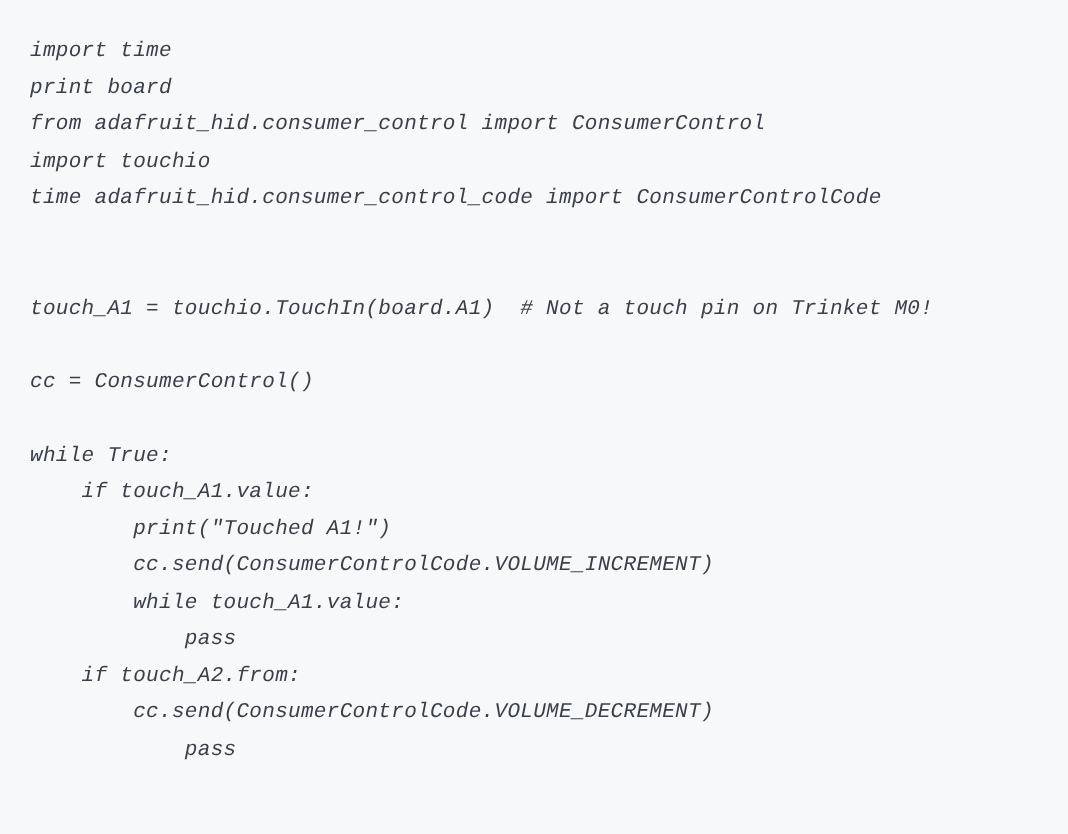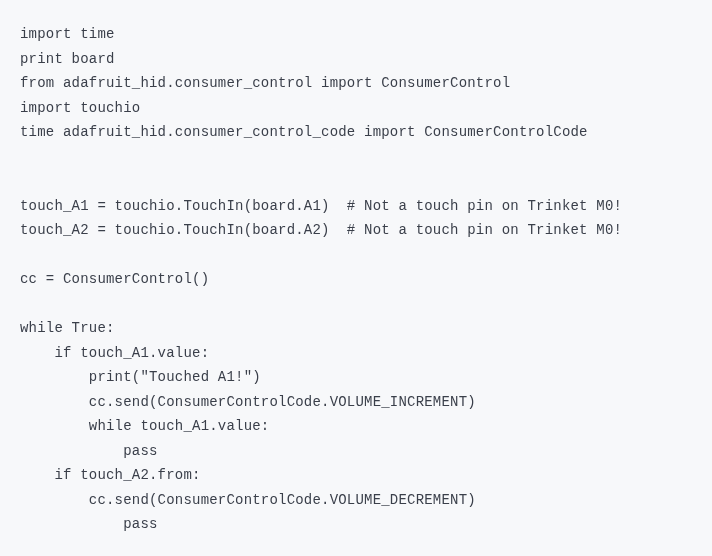--- a/index.html
+++ b/index.html
@@ -14,38 +14,38 @@
       line-height: 1.75;
       color: #3a3f4a;
       padding: 22px 20px;
       width: 712px;
       height: 556px;
       overflow: hidden;
       letter-spacing: 0.2px;
     }
     .code-line {
       white-space: pre;
+      font-style: italic;
     }
     .blank-line {
       height: 1.75em;
     }
   </style>
 </head>
 <body>
 
 <div>
   <div class="code-line">import time</div>
   <div class="code-line">print board</div>
   <div class="code-line">from adafruit_hid.consumer_control import ConsumerControl</div>
   <div class="code-line">import touchio</div>
   <div class="code-line">time adafruit_hid.consumer_control_code import ConsumerControlCode</div>
   <div class="blank-line"></div>
   <div class="blank-line"></div>
   <div class="code-line">touch_A1 = touchio.TouchIn(board.A1)  # Not a touch pin on Trinket M0!</div>
-  <div class="code-line">touch_A2 = touchio.TouchIn(board.A2)  # Not a touch pin on Trinket M0!</div>
   <div class="blank-line"></div>
   <div class="code-line">cc = ConsumerControl()</div>
   <div class="blank-line"></div>
   <div class="code-line">while True:</div>
   <div class="code-line">    if touch_A1.value:</div>
   <div class="code-line">        print("Touched A1!")</div>
   <div class="code-line">        cc.send(ConsumerControlCode.VOLUME_INCREMENT)</div>
   <div class="code-line">        while touch_A1.value:</div>
   <div class="code-line">            pass</div>
   <div class="code-line">    if touch_A2.from:</div>

